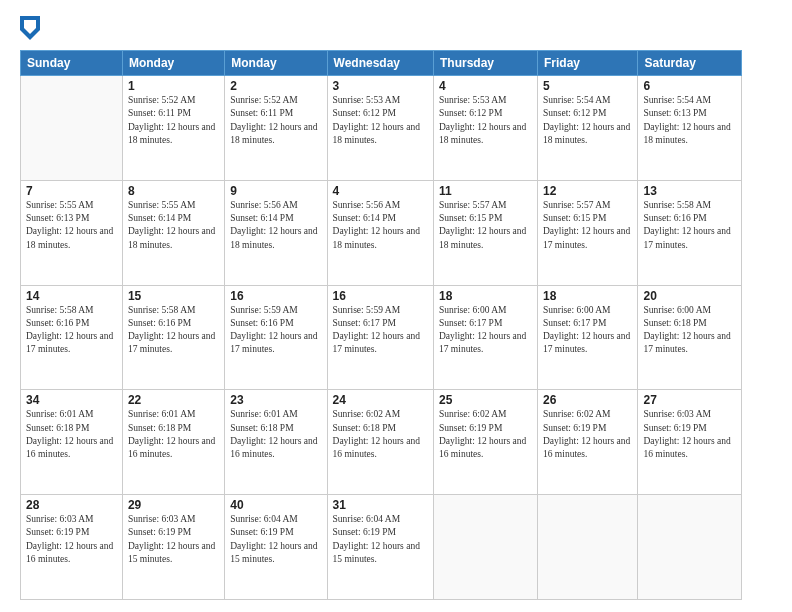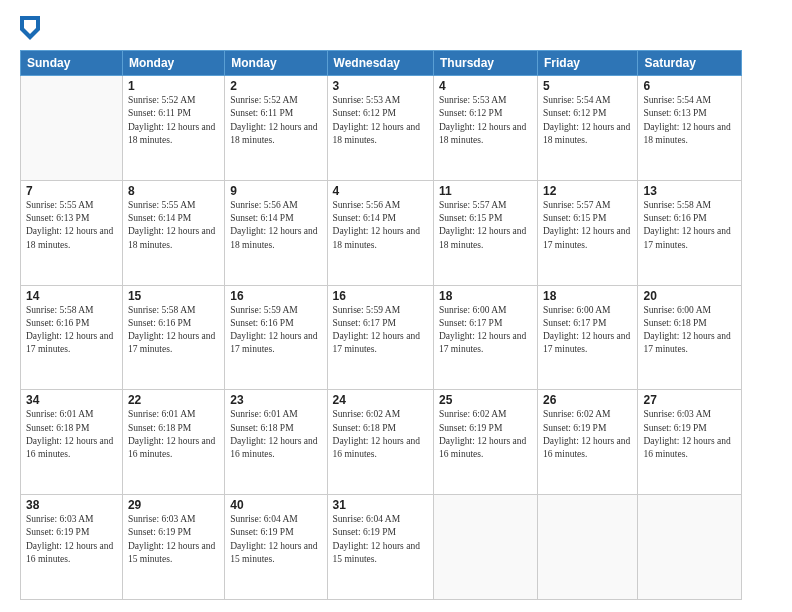--- a/index.html
+++ b/index.html
@@ -232,21 +232,21 @@
             <span class="day-number">26</span>
             <div class="day-info"><span>Sunrise: 6:02 AM</span><br><span>Sunset: 6:19 PM</span><br><span>Daylight: 12 hours and 16 minutes.</span></div>
           </td>
           <td>
             <span class="day-number">27</span>
             <div class="day-info"><span>Sunrise: 6:03 AM</span><br><span>Sunset: 6:19 PM</span><br><span>Daylight: 12 hours and 16 minutes.</span></div>
           </td>
         </tr>
         <tr>
           <td>
-            <span class="day-number">38</span>
+            <span class="day-number">28</span>
             <div class="day-info"><span>Sunrise: 6:03 AM</span><br><span>Sunset: 6:19 PM</span><br><span>Daylight: 12 hours and 16 minutes.</span></div>
           </td>
           <td>
             <span class="day-number">29</span>
             <div class="day-info"><span>Sunrise: 6:03 AM</span><br><span>Sunset: 6:19 PM</span><br><span>Daylight: 12 hours and 15 minutes.</span></div>
           </td>
           <td>
             <span class="day-number">40</span>
             <div class="day-info"><span>Sunrise: 6:04 AM</span><br><span>Sunset: 6:19 PM</span><br><span>Daylight: 12 hours and 15 minutes.</span></div>
           </td>

